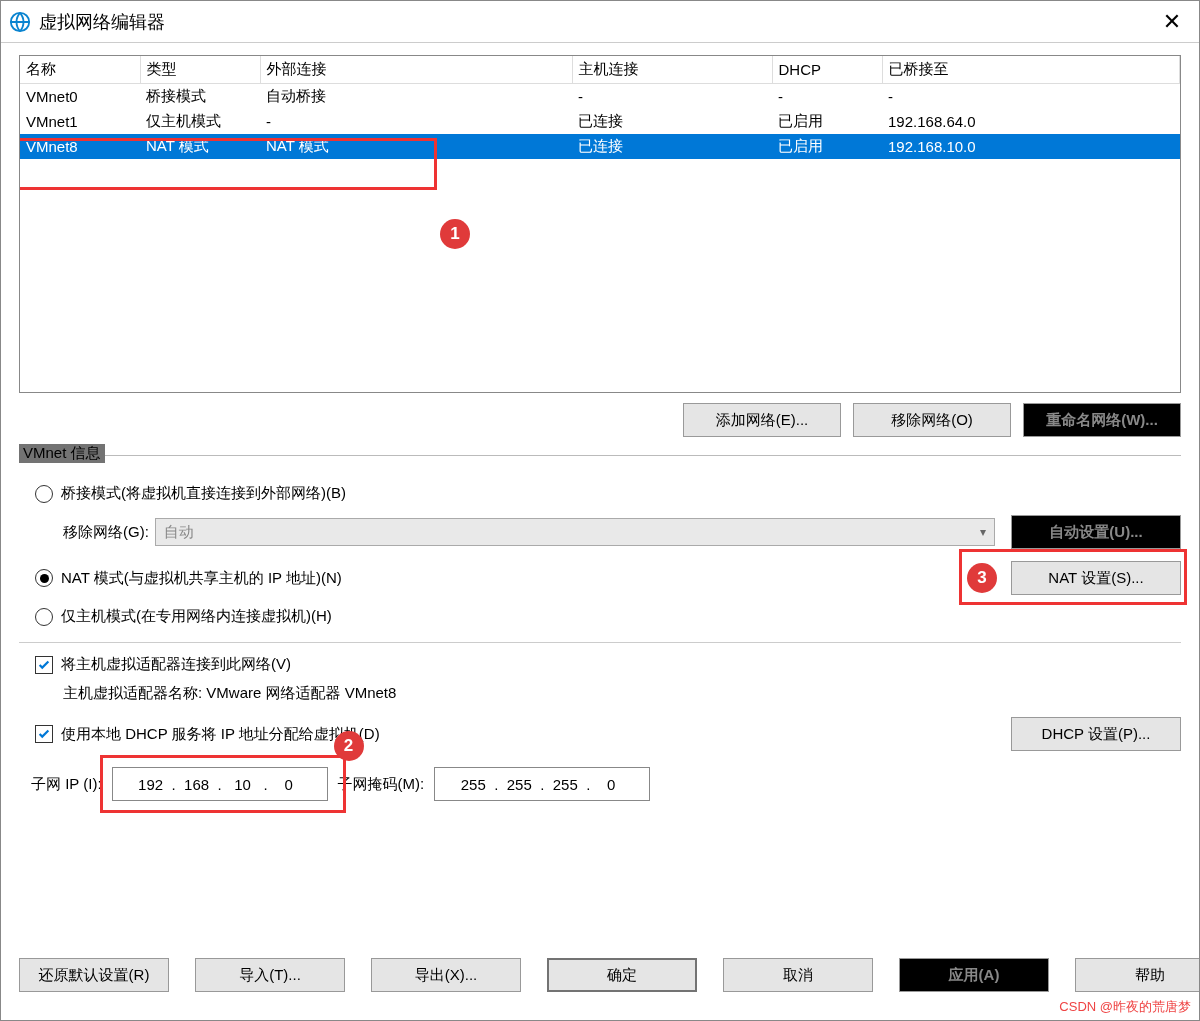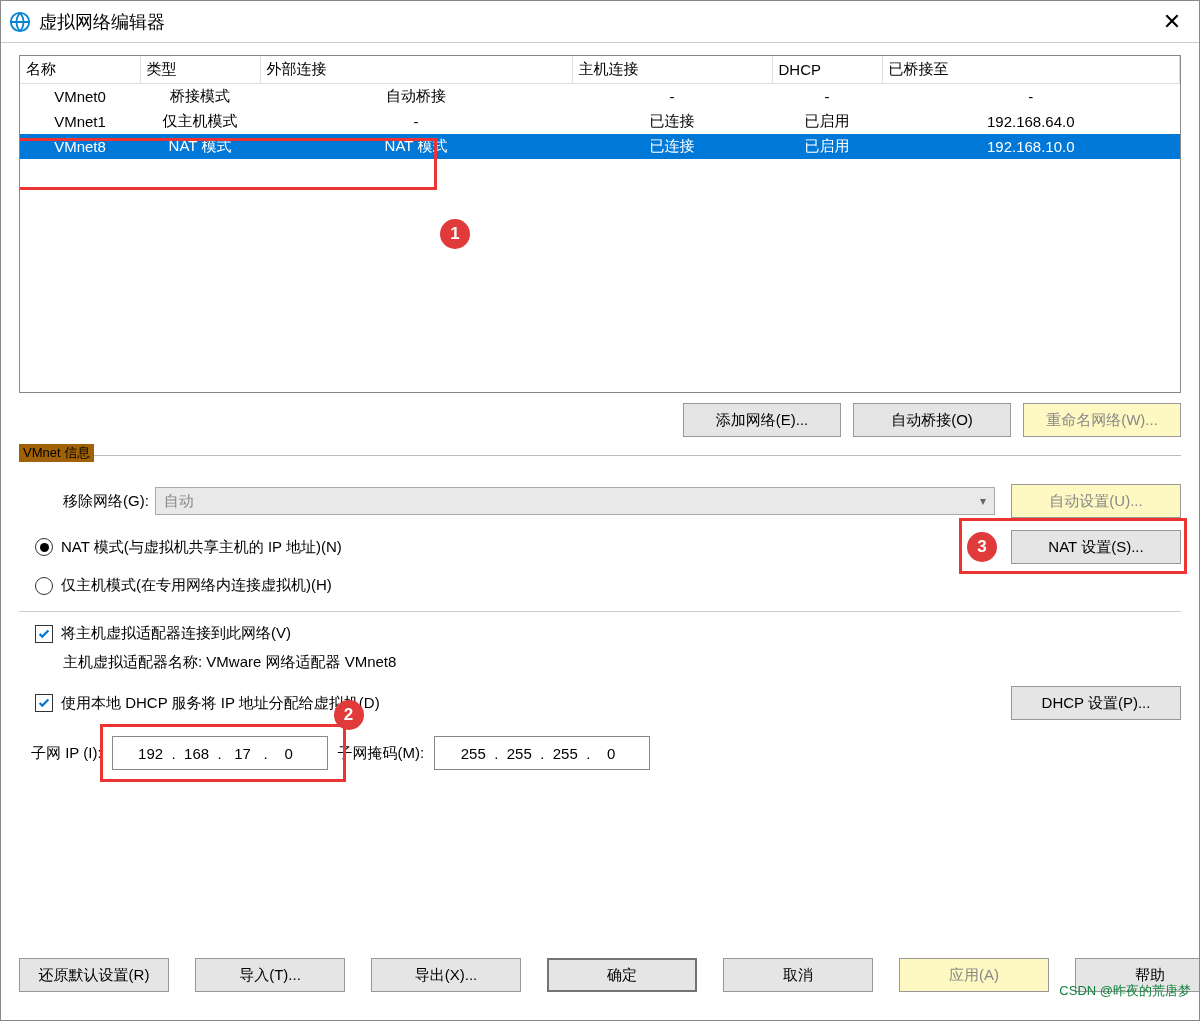--- a/index.html
+++ b/index.html
@@ -51,21 +51,20 @@
   font-weight: normal;
   text-align: left;
   padding: 4px 6px;
   border-right: 1px solid #ddd;
   border-bottom: 1px solid #ddd;
   background: #fff;
 }
 .net-table td {
   padding: 3px 6px;
   white-space: nowrap;
-  text-align: center;
 }
 .net-table tr.selected td {
   background: #0078d7;
   color: #fff;
 }
 
 .c-name { width: 120px; }
 .c-type { width: 120px; }
 .c-ext  { width: 312px; }
 .c-host { width: 200px; }
@@ -98,34 +97,34 @@
 .btn {
   min-width: 158px;
   height: 34px;
   background: #e5e5e5;
   border: 1px solid #999;
   font-family: inherit;
   font-size: 15px;
   cursor: pointer;
   padding: 0 10px;
 }
-.btn.disabled { color: #888; background: #fef9c3; }
+.btn.disabled { color: #888; background: #000000; font-weight: bold; }
 .btn.small { min-width: 150px; }
 .btn.primary { border: 2px solid #737373; }
 
 .fieldset {
   margin-top: 18px;
   position: relative;
 }
 .fieldset-legend {
   position: absolute;
   top: -11px; left: 0;
-  background: #a16207;
+  background: #737373;
   padding: 0 4px;
-  font-size: 13px;
+  font-size: 15px;
 }
 .fieldset-body {
   border-top: 1px solid #bbb;
   padding-top: 22px;
 }
 .radio-row, .check-row, .form-row {
   display: flex;
   align-items: center;
   padding: 6px 0 6px 16px;
 }
@@ -177,23 +176,23 @@
   left: 0; right: 0; bottom: 0;
   padding: 14px 18px 28px 18px;
   display: flex;
   gap: 26px;
   align-items: center;
 }
 .bottom-bar .btn { min-width: 150px; }
 .watermark {
   position: absolute;
   right: 8px;
-  bottom: 20px;
+  bottom: 4px;
   font-size: 13px;
-  color: #15803d;
+  color: #ef4444;
 }
 </style>
 </head>
 <body>
 
 <div class="titlebar">
   <span class="globe-icon">
     <svg viewBox="0 0 24 24" fill="none" stroke="#0a84d0" stroke-width="2">
       <circle cx="12" cy="12" r="10"></circle>
       <path d="M2 12h20M12 2a15 15 0 010 20M12 2a15 15 0 000 20"></path>
@@ -245,28 +244,32 @@
       </tbody>
     </table>
 
     <div class="highlight-box" style="left:-3px; top:82px; width:420px; height:52px;"></div>
   </div>
 
   <div class="callout" style="left:439px; top:218px;">1</div>
 
   <div class="table-btn-row">
     <button class="btn">添加网络(E)...</button>
-    <button class="btn">自动桥接(O)</button>
+    <button class="btn">移除网络(O)</button>
     <button class="btn disabled">重命名网络(W)...</button>
   </div>
 
   <div class="fieldset">
     <div class="fieldset-legend">VMnet 信息</div>
     <div class="fieldset-body">
 
+      <div class="radio-row">
+        <span class="radio"></span>
+        <span>桥接模式(将虚拟机直接连接到外部网络)(B)</span>
+      </div>
       <div class="sub-row">
         <label>移除网络(G):</label>
         <div class="select-box">
           <span>自动</span>
           <span class="chev">▾</span>
         </div>
         <button class="btn disabled" style="min-width:170px;">自动设置(U)...</button>
       </div>
 
       <div class="radio-row" style="position:relative;">
@@ -313,21 +316,21 @@
       <div class="ip-row">
         <span>子网 IP (I):</span>
         <div style="position:relative;">
           <div class="highlight-box" style="left:-12px; top:-12px; width:246px; height:58px;"></div>
           <div class="callout" style="left:222px; top:-36px;">2</div>
           <div class="ip-input">
             <span class="octet">192</span>
               <span class="dot">.</span>
             <span class="octet">168</span>
               <span class="dot">.</span>
-            <span class="octet">17</span>
+            <span class="octet">10</span>
               <span class="dot">.</span>
             <span class="octet">0</span>
           </div>
         </div>
         <span style="">子网掩码(M):</span>
         <div class="ip-input">
           <span class="octet">255</span>
             <span class="dot">.</span>
           <span class="octet">255</span>
             <span class="dot">.</span>

